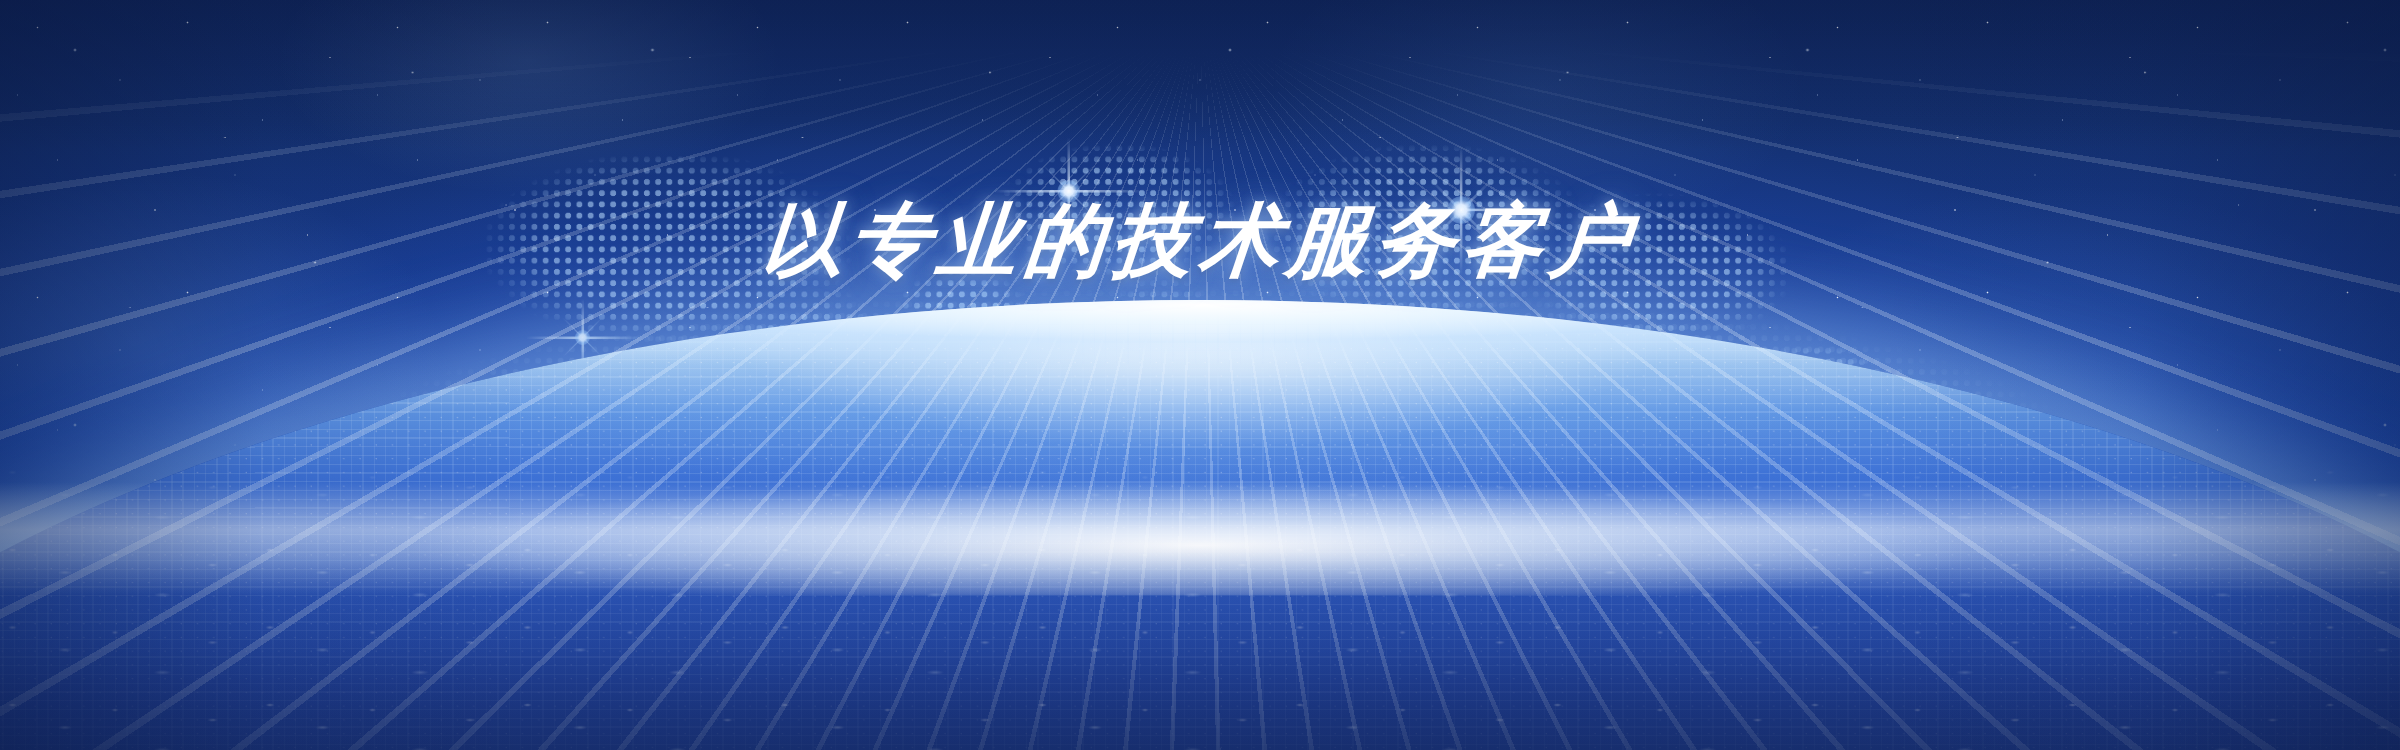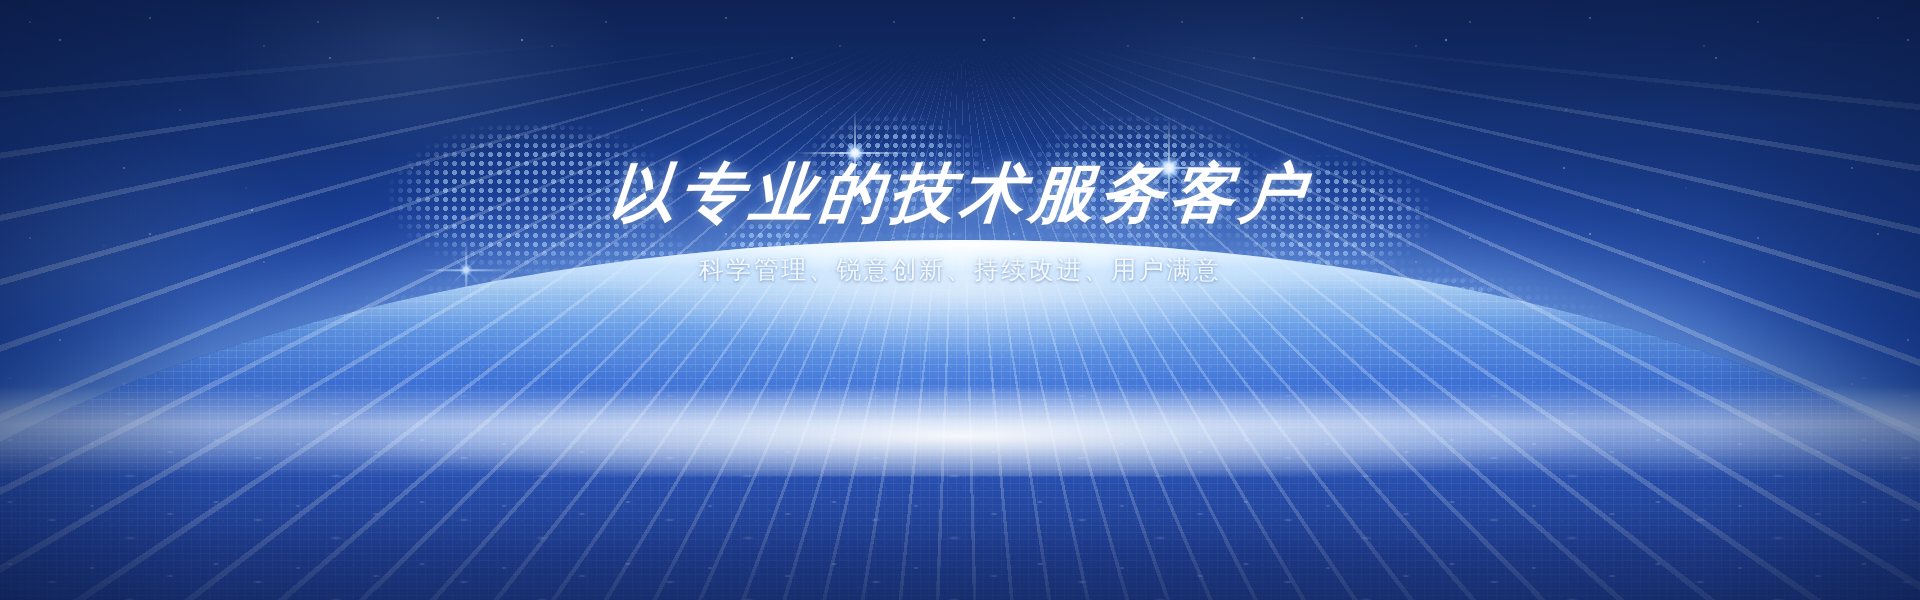--- a/index.html
+++ b/index.html
@@ -337,16 +337,15 @@
   </div>
   <div class="city-rays"></div>
   <div class="city-blocks"></div>
   <div class="earth-glow"></div>
   <div class="horizon-mist"></div>
   <div class="bottom-vignette"></div>
   <div class="side-vignette"></div>
 
   <div class="copy">
     <div class="headline">以专业的技术服务客户</div>
-    <div class="subhead">科学管理、锐意创新、持续改进、用户满意</div>
   </div>
 
 </div>
 
 </body></html>

